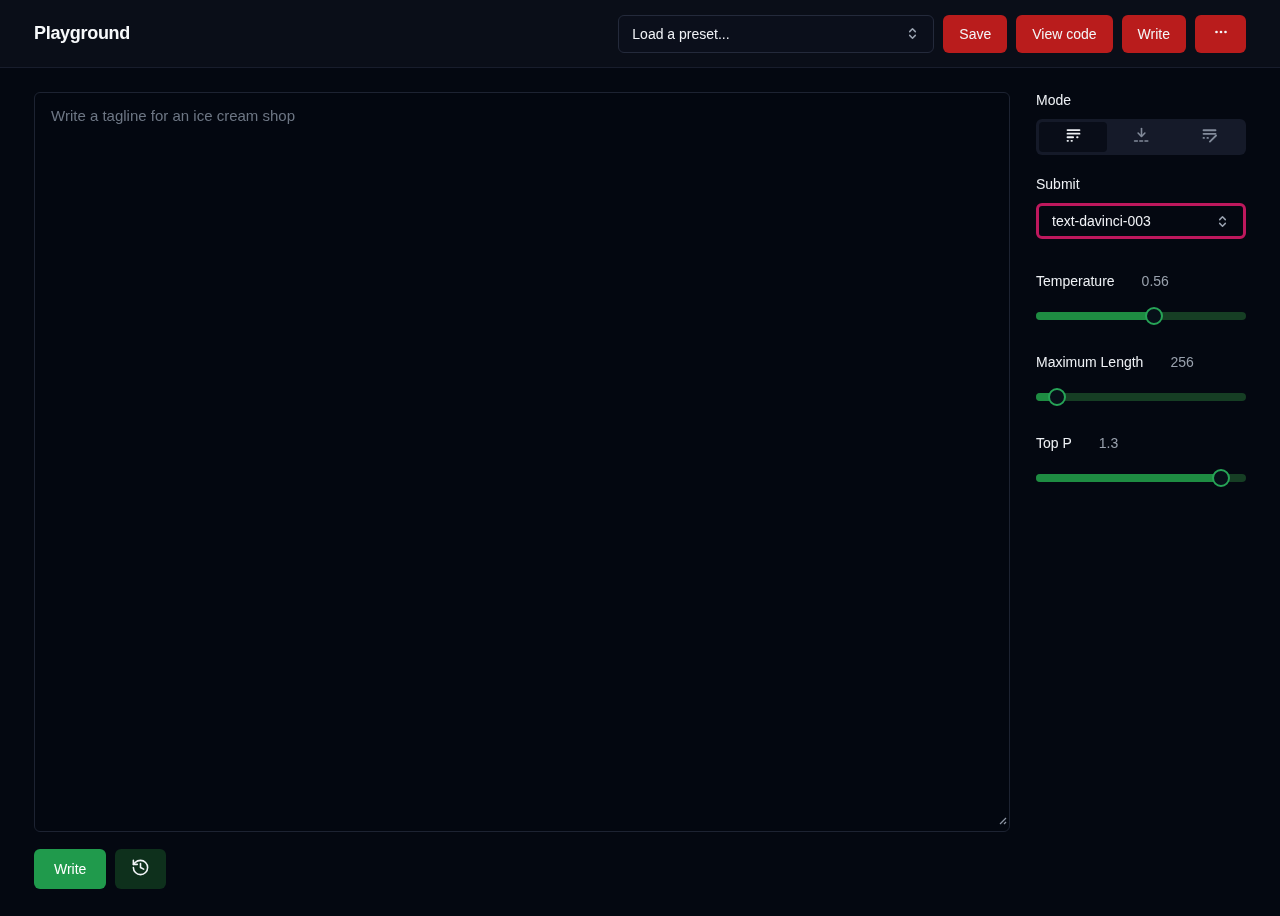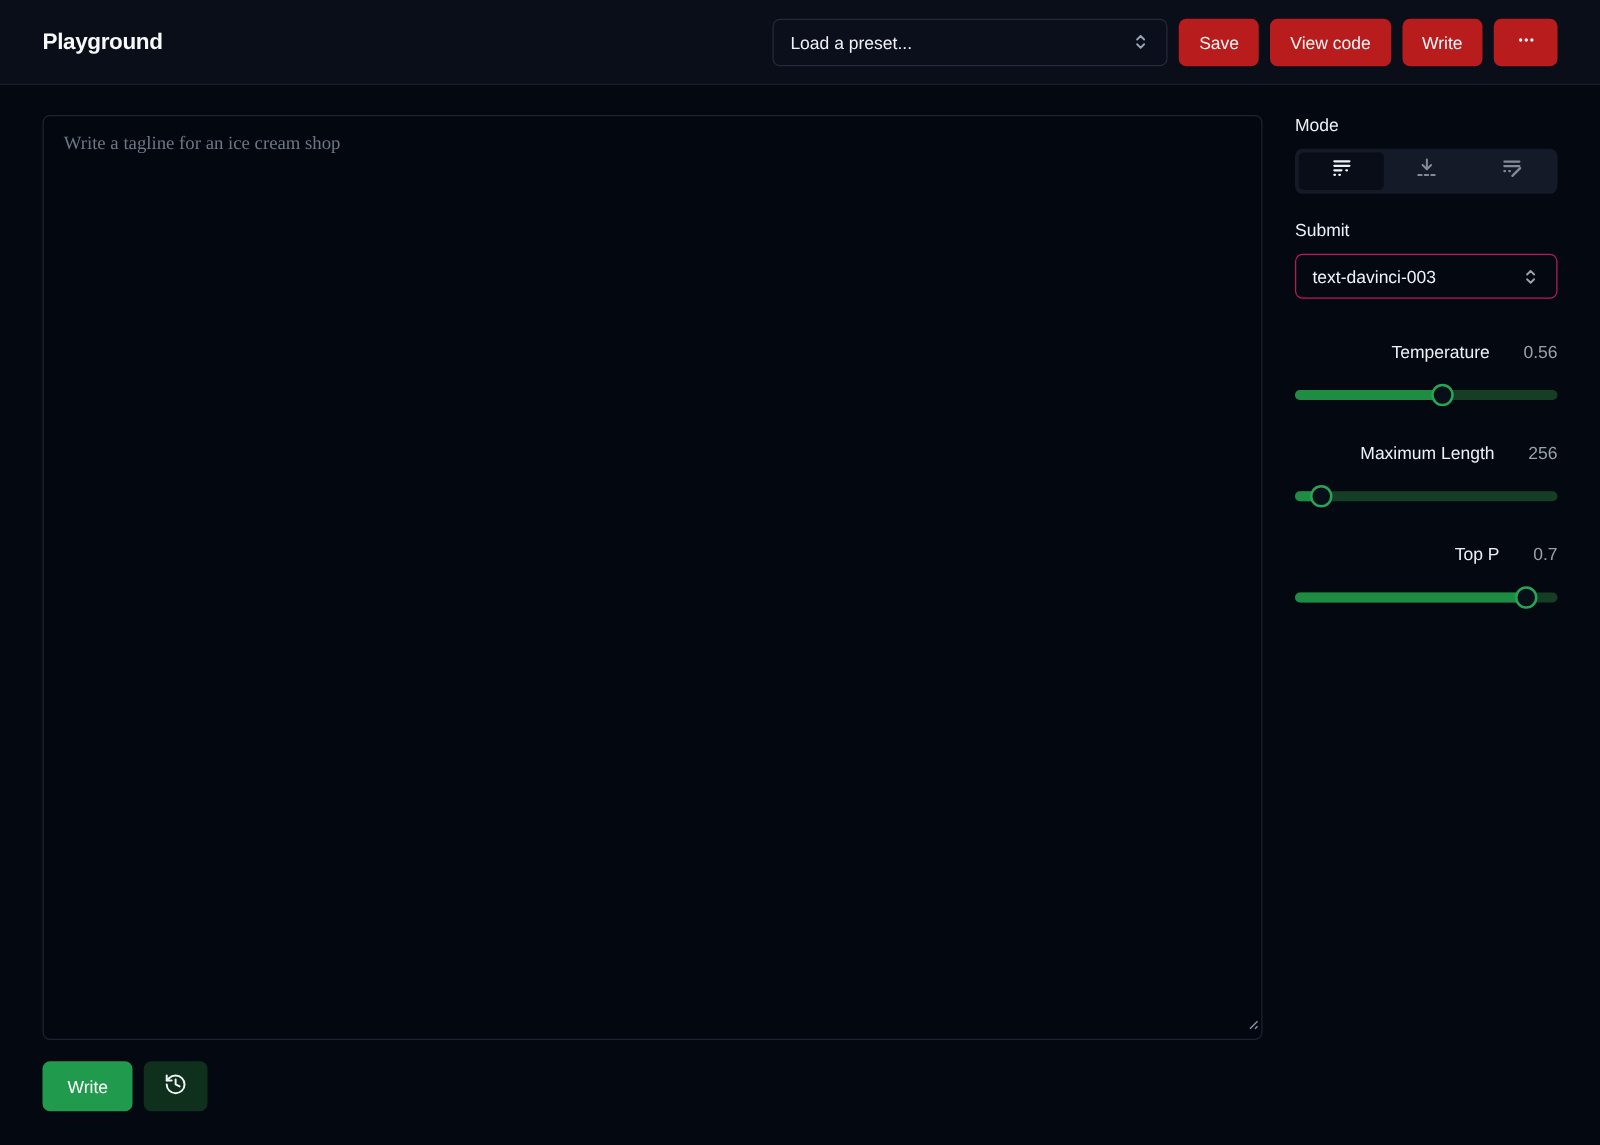--- a/index.html
+++ b/index.html
@@ -61,21 +61,21 @@
 
   .editor-wrap { position:relative; }
   .prompt-textarea {
     width:100%; height:740px;
     background:#030710;
     border:1px solid #1d2332;
     border-radius:6px;
     resize:none;
     padding:14px 16px;
     font-size:15px;
-    font-family:Liberation Serif, serif;
+    font-family:Liberation Sans, sans-serif;
     color:#f2f4f8;
     outline:none;
     display:block;
   }
   .prompt-textarea::placeholder { color:#6d7684; }
   .resize-handle {
     position:absolute; right:3px; bottom:3px;
     color:#8d95a3; pointer-events:none;
   }
 
@@ -120,30 +120,30 @@
   }
   .mode-tab.active { background:#090d18; color:#eef1f5; }
 
   .model-section { margin-top:21px; }
   .model-select {
     margin-top:11px;
     height:36px;
     display:flex; align-items:center; justify-content:space-between;
     padding:0 13px;
     background:transparent;
-    border:1px solid #be185d;
+    border:3px solid #be185d;
     border-radius:6px;
     font-size:14px; color:#f0f2f6;
     cursor:pointer;
   }
 
   .sliders { margin-top:34px; }
   .slider-group { margin-bottom:34px; }
   .slider-head {
-    display:flex; justify-content:flex-end; align-items:center;
+    display:flex; justify-content:flex-start; align-items:center;
     font-size:14px;
   }
   .slider-name { color:#eef1f5; font-weight:500; }
   .slider-value { color:#99a1ad;margin-left:27px; }
   .slider-track {
     position:relative;
     margin-top:23px;
     height:8px;
     background:#163e24;
     border-radius:99px;
@@ -296,21 +296,21 @@
         </div>
         <div class="slider-track">
           <div class="slider-fill" style="width: 10%;"></div>
           <div class="slider-thumb" style="left: 10%;"></div>
         </div>
       </div>
 
       <div class="slider-group">
         <div class="slider-head">
           <span class="slider-name">Top P</span>
-          <span class="slider-value">0.7</span>
+          <span class="slider-value">1.3</span>
         </div>
         <div class="slider-track">
           <div class="slider-fill" style="width: 88%;"></div>
           <div class="slider-thumb" style="left: 88%;"></div>
         </div>
       </div>
 
     </div>
   </div>
 </div>

